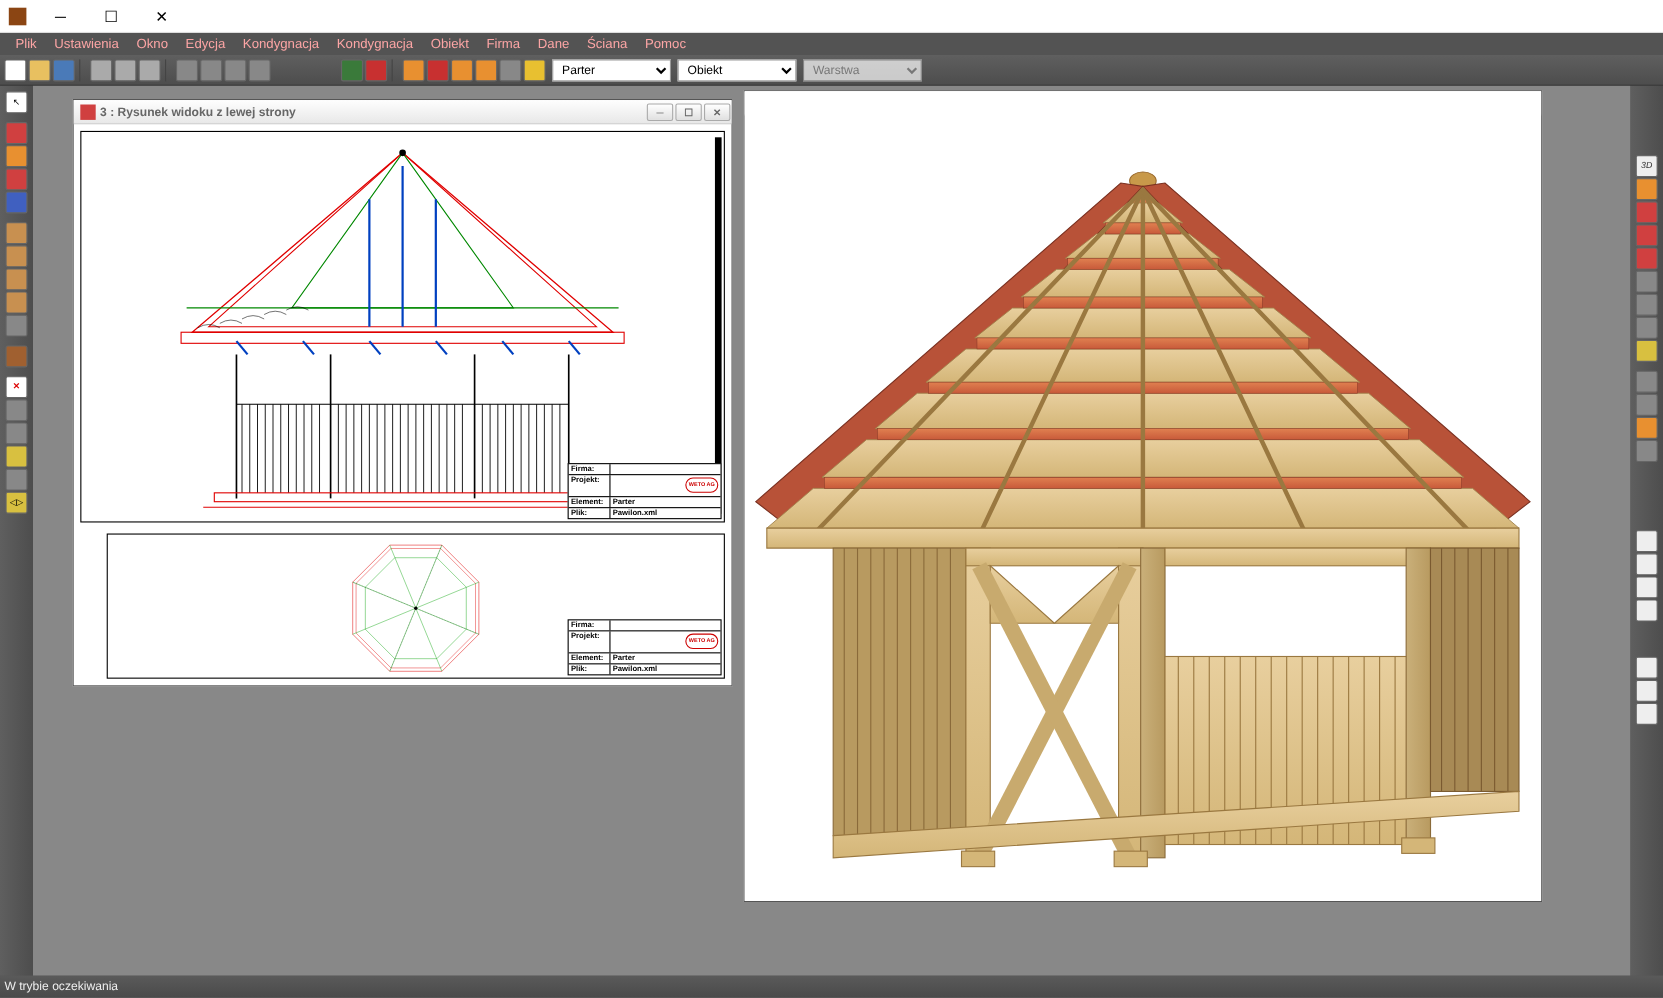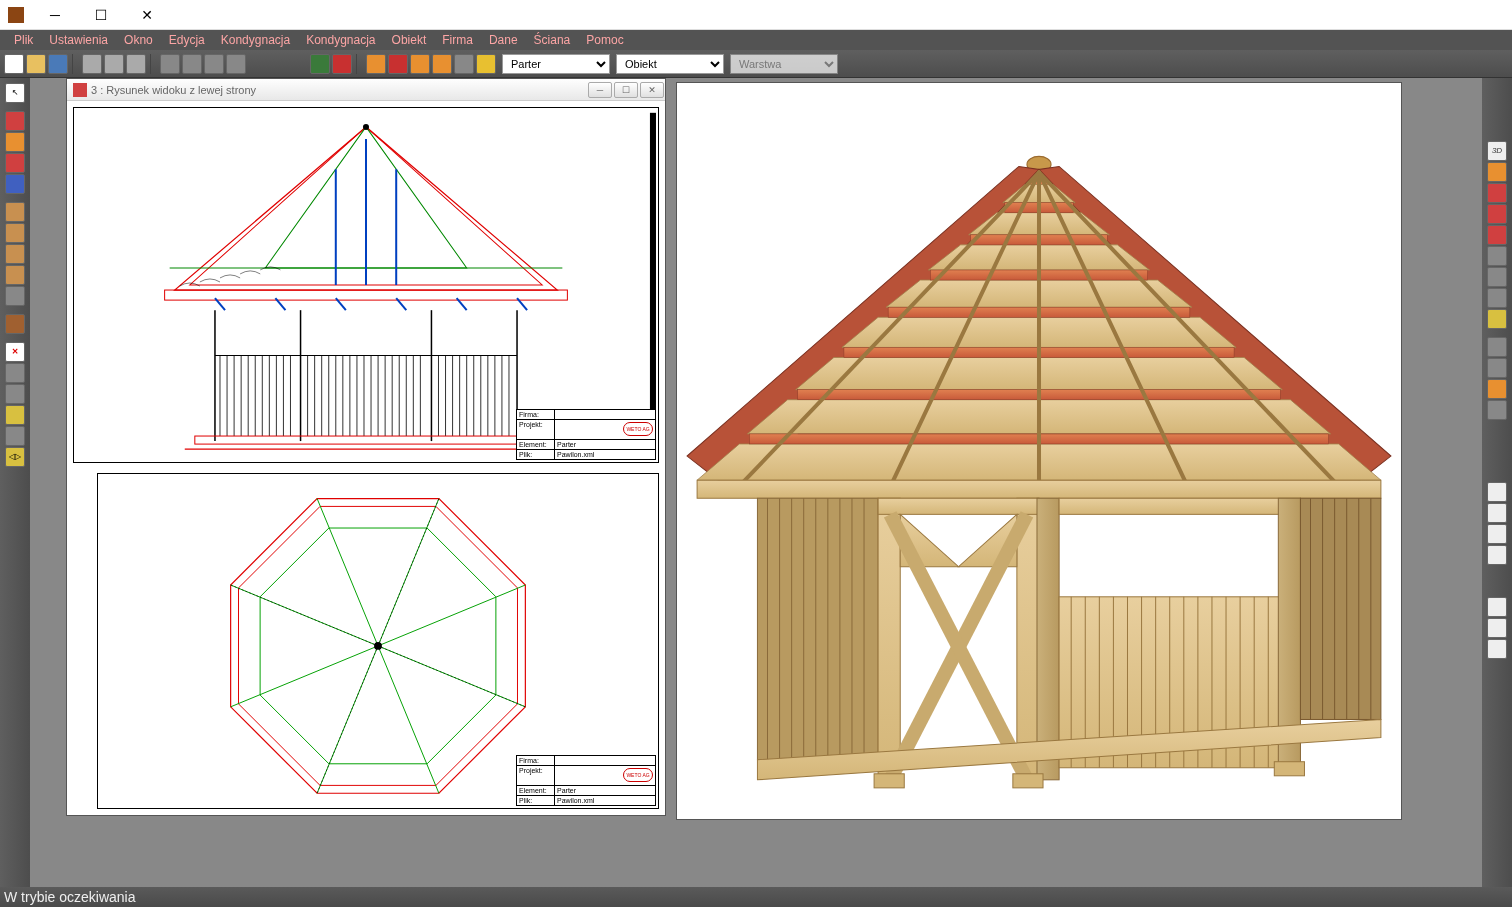--- a/index.html
+++ b/index.html
@@ -52,42 +52,42 @@
 
 
 .panel { position: absolute; background: #fff; border: 1px solid #555; }
 .panel-titlebar { height: 22px; background: linear-gradient(#fefefe,#e8e8e8); display: flex; align-items: center; padding-left: 6px; font-size: 11px; color: #666; border-bottom: 1px solid #ccc; }
 .panel-titlebar .picon { width: 14px; height: 14px; margin-right: 4px; }
 .panel-titlebar .ptitle { flex: 1; }
 .panel-titlebar.active { color: #000; }
 .panel-wbtn { width: 24px; height: 16px; margin: 0 1px; border: 1px solid #aaa; background: linear-gradient(#fff,#e0e0e0); display: flex; align-items: center; justify-content: center; font-size: 9px; cursor: pointer; border-radius: 2px; }
 .panel-wbtn.close-active { background: #d9332e; color: #fff; border-color: #a01010; }
 
-.panel-left { left: 36px; top: 0; width: 600px; height: 738px; }
+.panel-left { left: 36px; top: 12px; width: 600px; height: 534px; font-weight: bold; }
 .panel-right { left: 646px; top: 4px; width: 726px; height: 738px; }
 
 .panel-content { position: absolute; top: 22px; left: 0; right: 0; bottom: 0; overflow: hidden; }
 
 
 .drawing-top { position: absolute; left: 6px; top: 6px; right: 6px; height: 356px; border: 1px solid #000; background: #fff; }
 .drawing-bot { position: absolute; left: 30px; top: 372px; right: 6px; bottom: 6px; border: 1px solid #000; background: #fff; }
 
 
 .titleblock { position: absolute; right: 2px; bottom: 2px; width: 140px; font-size: 7px; background: #fff; border: 1px solid #000; }
 .titleblock .row { display: flex; border-bottom: 1px solid #000; }
 .titleblock .row:last-child { border-bottom: none; }
 .titleblock .lab { width: 38px; border-right: 1px solid #000; padding: 1px 2px; }
 .titleblock .val { flex: 1; padding: 1px 2px; }
 .titleblock .logo { position: absolute; right: 2px; top: 12px; width: 30px; height: 14px; border: 1px solid #c00; border-radius: 7px; font-size: 5px; color: #c00; text-align: center; line-height: 12px; }
 
 
 svg { display: block; }
 
 
-.statusbar { position: absolute; left: 0; right: 0; bottom: 0; height: 20px; background: linear-gradient(#5a5a5a,#4a4a4a); display: flex; align-items: center; color: #eee; font-size: 14px; padding-left: 4px; }
+.statusbar { position: absolute; left: 0; right: 0; bottom: 0; height: 20px; background: linear-gradient(#5a5a5a,#4a4a4a); display: flex; align-items: center; color: #eee; font-size: 11px; padding-left: 4px; }
 .statusbar .left { flex: 0 0 610px; }
 .statusbar .mid { flex: 1; }
 
 
 .render3d { position: absolute; inset: 0; background: #fff; }
 
 </style>
 </head>
 <body>
 

